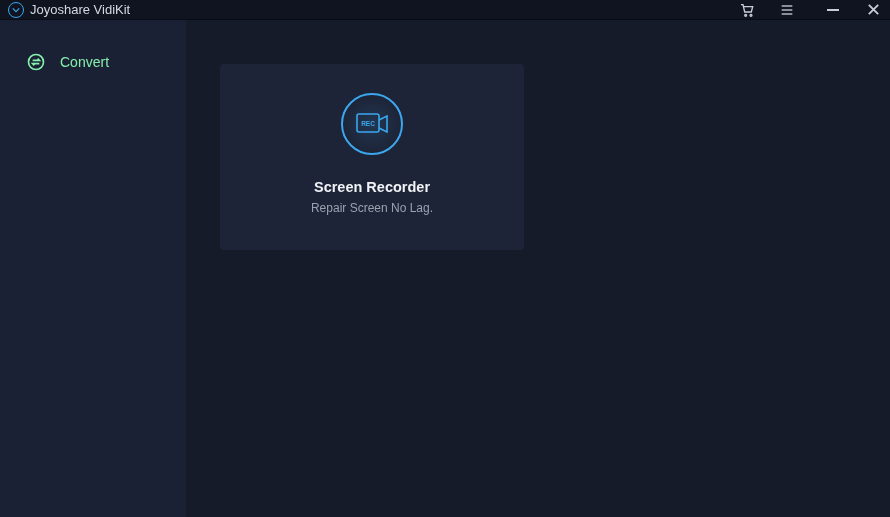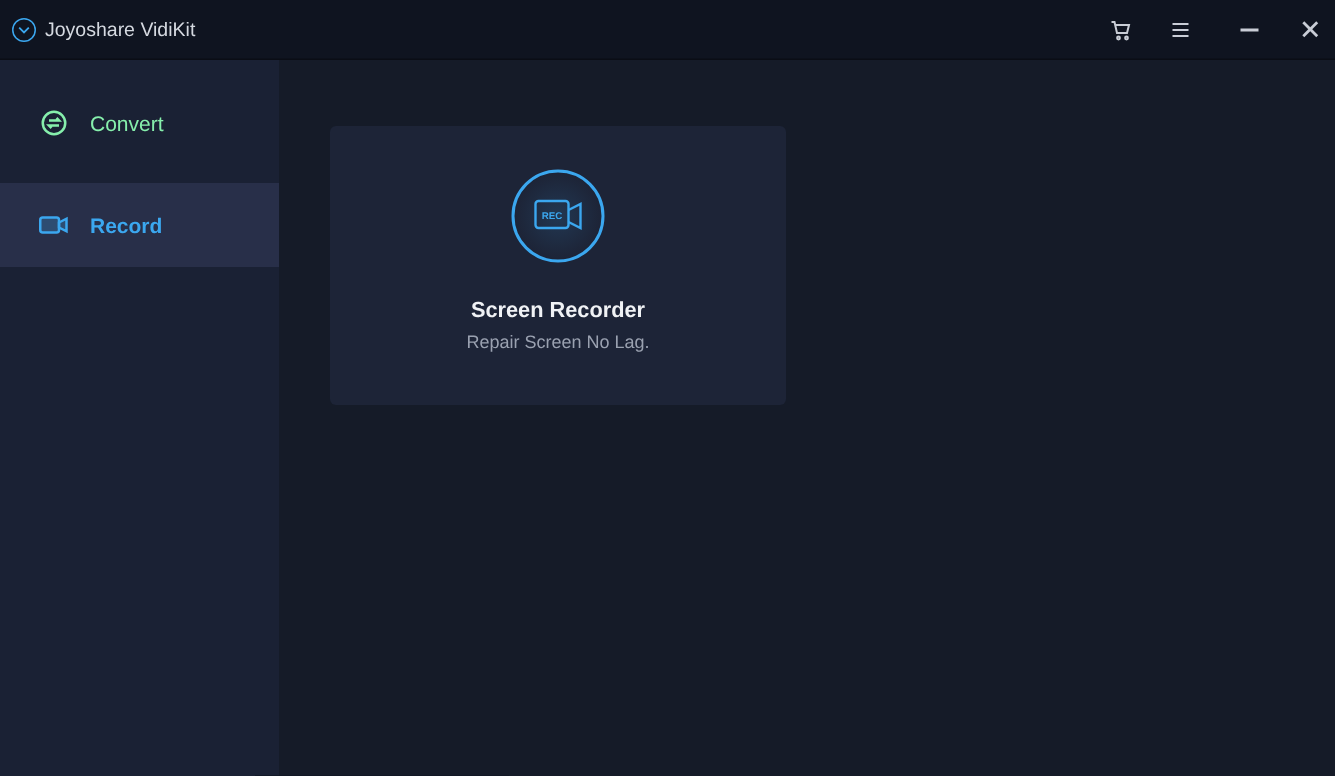--- a/index.html
+++ b/index.html
@@ -11,21 +11,21 @@
       background: #0f1420;
     }
     .app {
       width: 890px;
       height: 517px;
       display: flex;
       flex-direction: column;
       background: #151b28;
     }
     .titlebar {
-      height: 40px;
+      height: 20px;
       background: #0f1420;
       border-bottom: 1px solid #0a0d15;
       display: flex;
       align-items: center;
       padding: 0 8px;
       color: #d5d9e0;
       font-size: 13px;
     }
     .titlebar-logo {
       width: 16px;
@@ -188,29 +188,20 @@
       <div class="sidebar-item">
         <span class="icon">
           <svg width="20" height="20" viewBox="0 0 24 24" fill="none" stroke="currentColor" stroke-width="2">
               <circle cx="12" cy="12" r="9"></circle>
               <path d="M8 10h8l-2-2M16 14H8l2 2"></path>
             </svg>
         </span>
         <span>Convert</span>
       </div>
 
-      <div class="sidebar-item active">
-        <span class="icon">
-          <svg width="22" height="16" viewBox="0 0 24 16" fill="none" stroke="currentColor" stroke-width="2">
-              <rect x="1" y="2" width="15" height="12" rx="2" fill="currentColor" fill-opacity="0.25"></rect>
-              <path d="M16 6l6-3v10l-6-3z" fill="currentColor" fill-opacity="0.25"></path>
-            </svg>
-        </span>
-        <span>Record</span>
-      </div>
 
 
 
     </div>
 
     <div class="main">
 
       <div class="card">
         <div class="card-icon-wrap">
           <svg class="card-icon-inner" width="34" height="26" viewBox="0 0 34 26" fill="none" stroke="currentColor" stroke-width="1.6">

